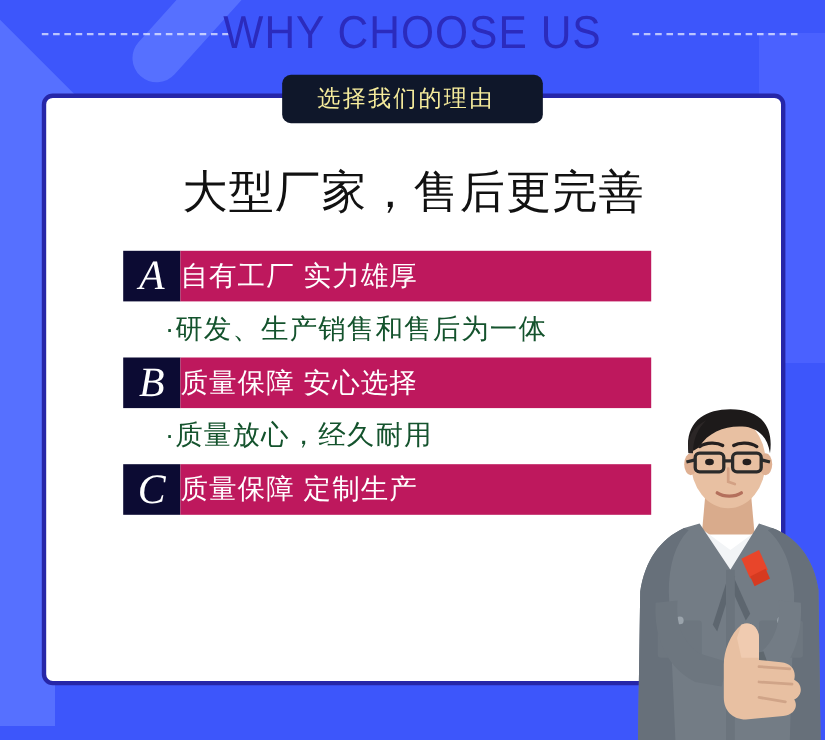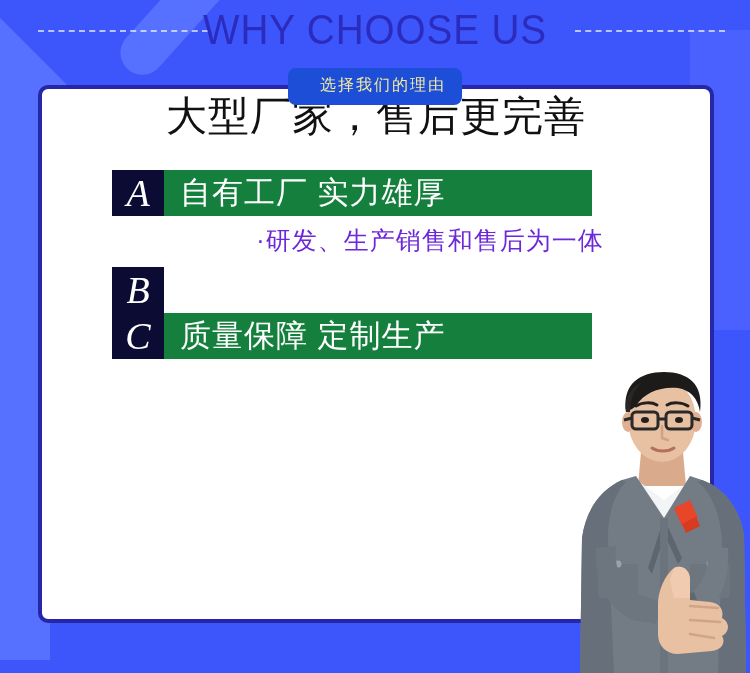--- a/index.html
+++ b/index.html
@@ -65,42 +65,43 @@
     font-family:"Liberation Sans Narrow","Liberation Sans",sans-serif;
     transform:scaleX(.92);
     z-index:4;
   }
 
   
   #badge {
     position:absolute;
     top:68px; left:50%;
     transform:translateX(-50%);
-    background:#1d4ed8;
+    background:#0f172a;
     color:#f6ec9c;
-    font-size:16px;
+    font-size:21px;
     letter-spacing:2px;
-    padding:7px 16px 9px 32px;
+    padding:7px 44px 9px 32px;
     border-radius:8px;
     z-index:6;
     white-space:nowrap;
   }
 
   
   #card {
     position:absolute;
     left:38px; top:85px;
     width:676px; height:538px;
     background:#ffffff;
     border:4px solid #2626a8;
     border-radius:10px;
     z-index:3;
   }
 
   #card-heading {
+    margin-top:58px;
     text-align:center;
     color:#111111;
     font-size:41px;
     letter-spacing:1px;
     white-space:nowrap;
   }
 
   
   #features { margin-top:26px; padding-left:70px; }
   .feature { position:relative; }
@@ -116,35 +117,33 @@
     background:#0c0b33;
     color:#ffffff;
     font-family:"Liberation Serif","DejaVu Serif",serif;
     font-style:italic;
     font-size:38px;
     line-height:46px;
     text-align:center;
   }
   .feature-title {
     flex:1 1 auto;
-    background:#15803d;
+    background:#be185d;
     color:#ffffff;
-    font-size:31px;
+    font-size:25px;
     line-height:46px;
-    padding-left:16px;
     letter-spacing:1px;
     white-space:nowrap;
   }
   .feature-sub {
-    color:#6d28d9;
+    color:#14532d;
     font-size:25px;
     letter-spacing:1px;
     padding:8px 0 10px 38px;
     white-space:nowrap;
-    text-align:center;
   }
 
   
   #worker {
     position:absolute;
     right:0; bottom:0;
     width:172px; height:305px;
     z-index:7;
   }
   #worker svg { display:block; }
@@ -175,21 +174,23 @@
       <div class="feature-bar">
         <div class="feature-letter">A</div>
         <div class="feature-title">自有工厂  实力雄厚</div>
       </div>
       <div class="feature-sub">·研发、生产销售和售后为一体</div>
     </div>
 
     <div class="feature">
       <div class="feature-bar">
         <div class="feature-letter">B</div>
+        <div class="feature-title">质量保障  安心选择</div>
       </div>
+      <div class="feature-sub">·质量放心，经久耐用</div>
     </div>
 
     <div class="feature">
       <div class="feature-bar">
         <div class="feature-letter">C</div>
         <div class="feature-title">质量保障  定制生产</div>
       </div>
     </div>
 
   </div>

